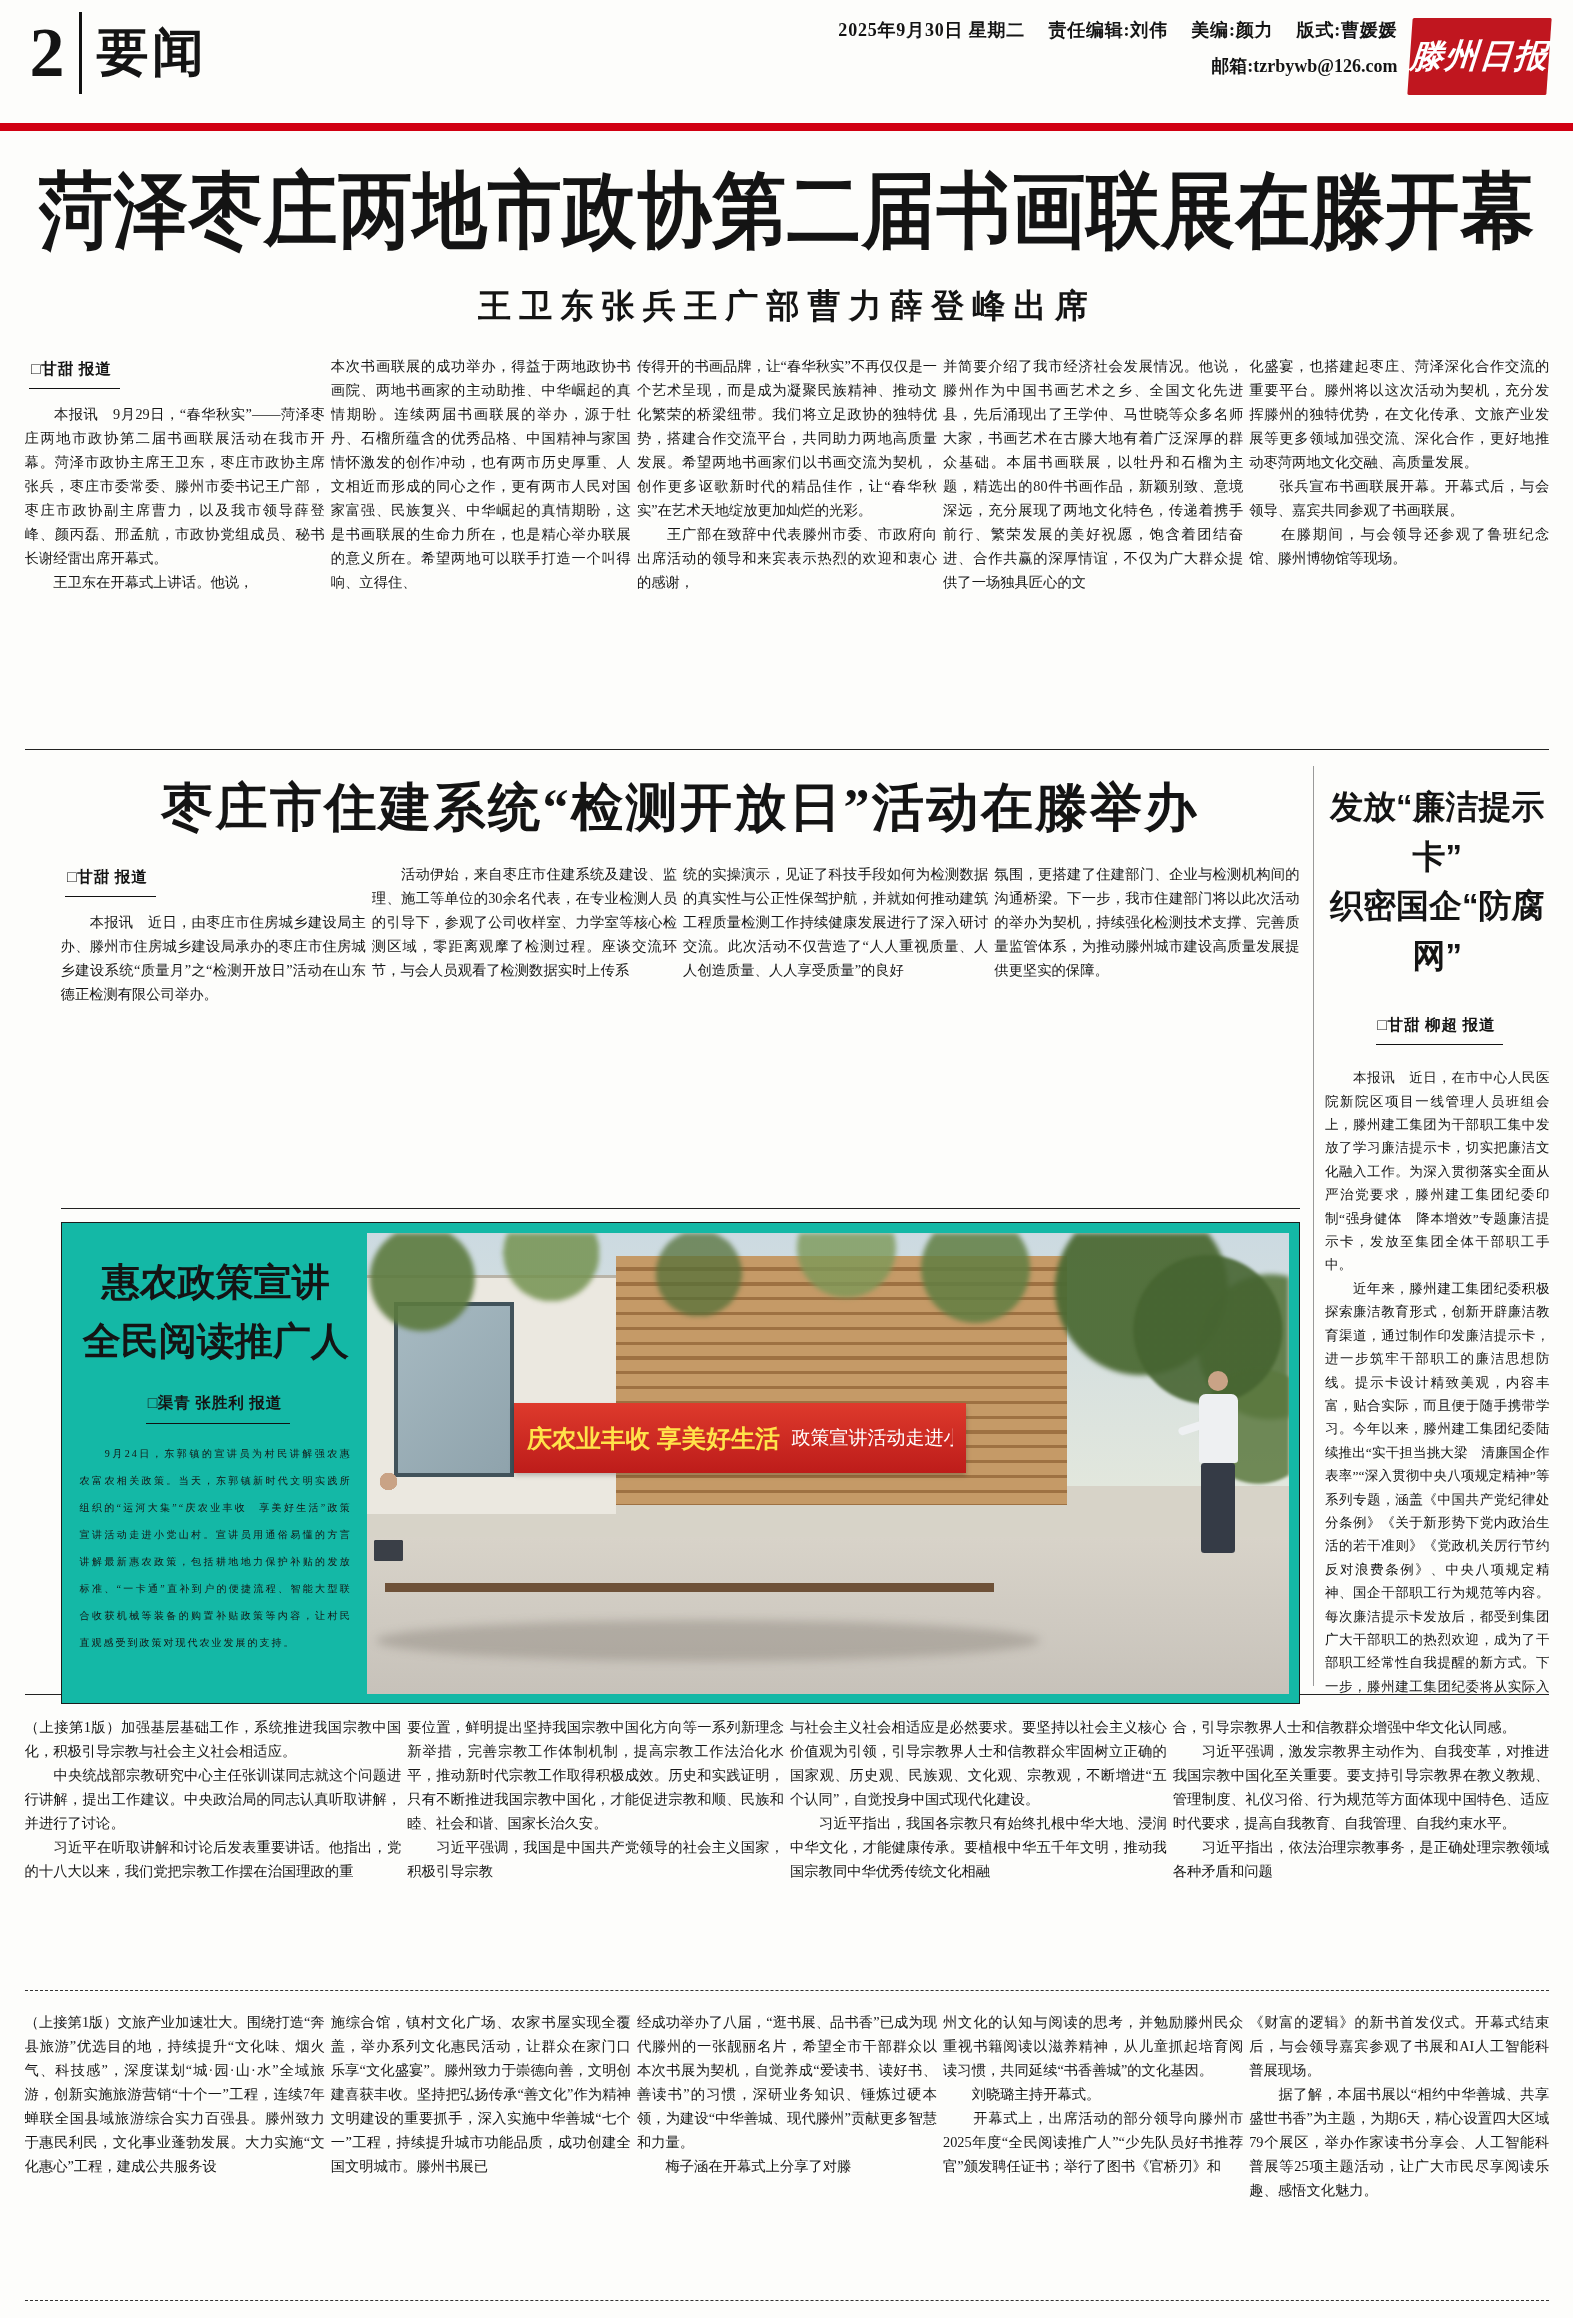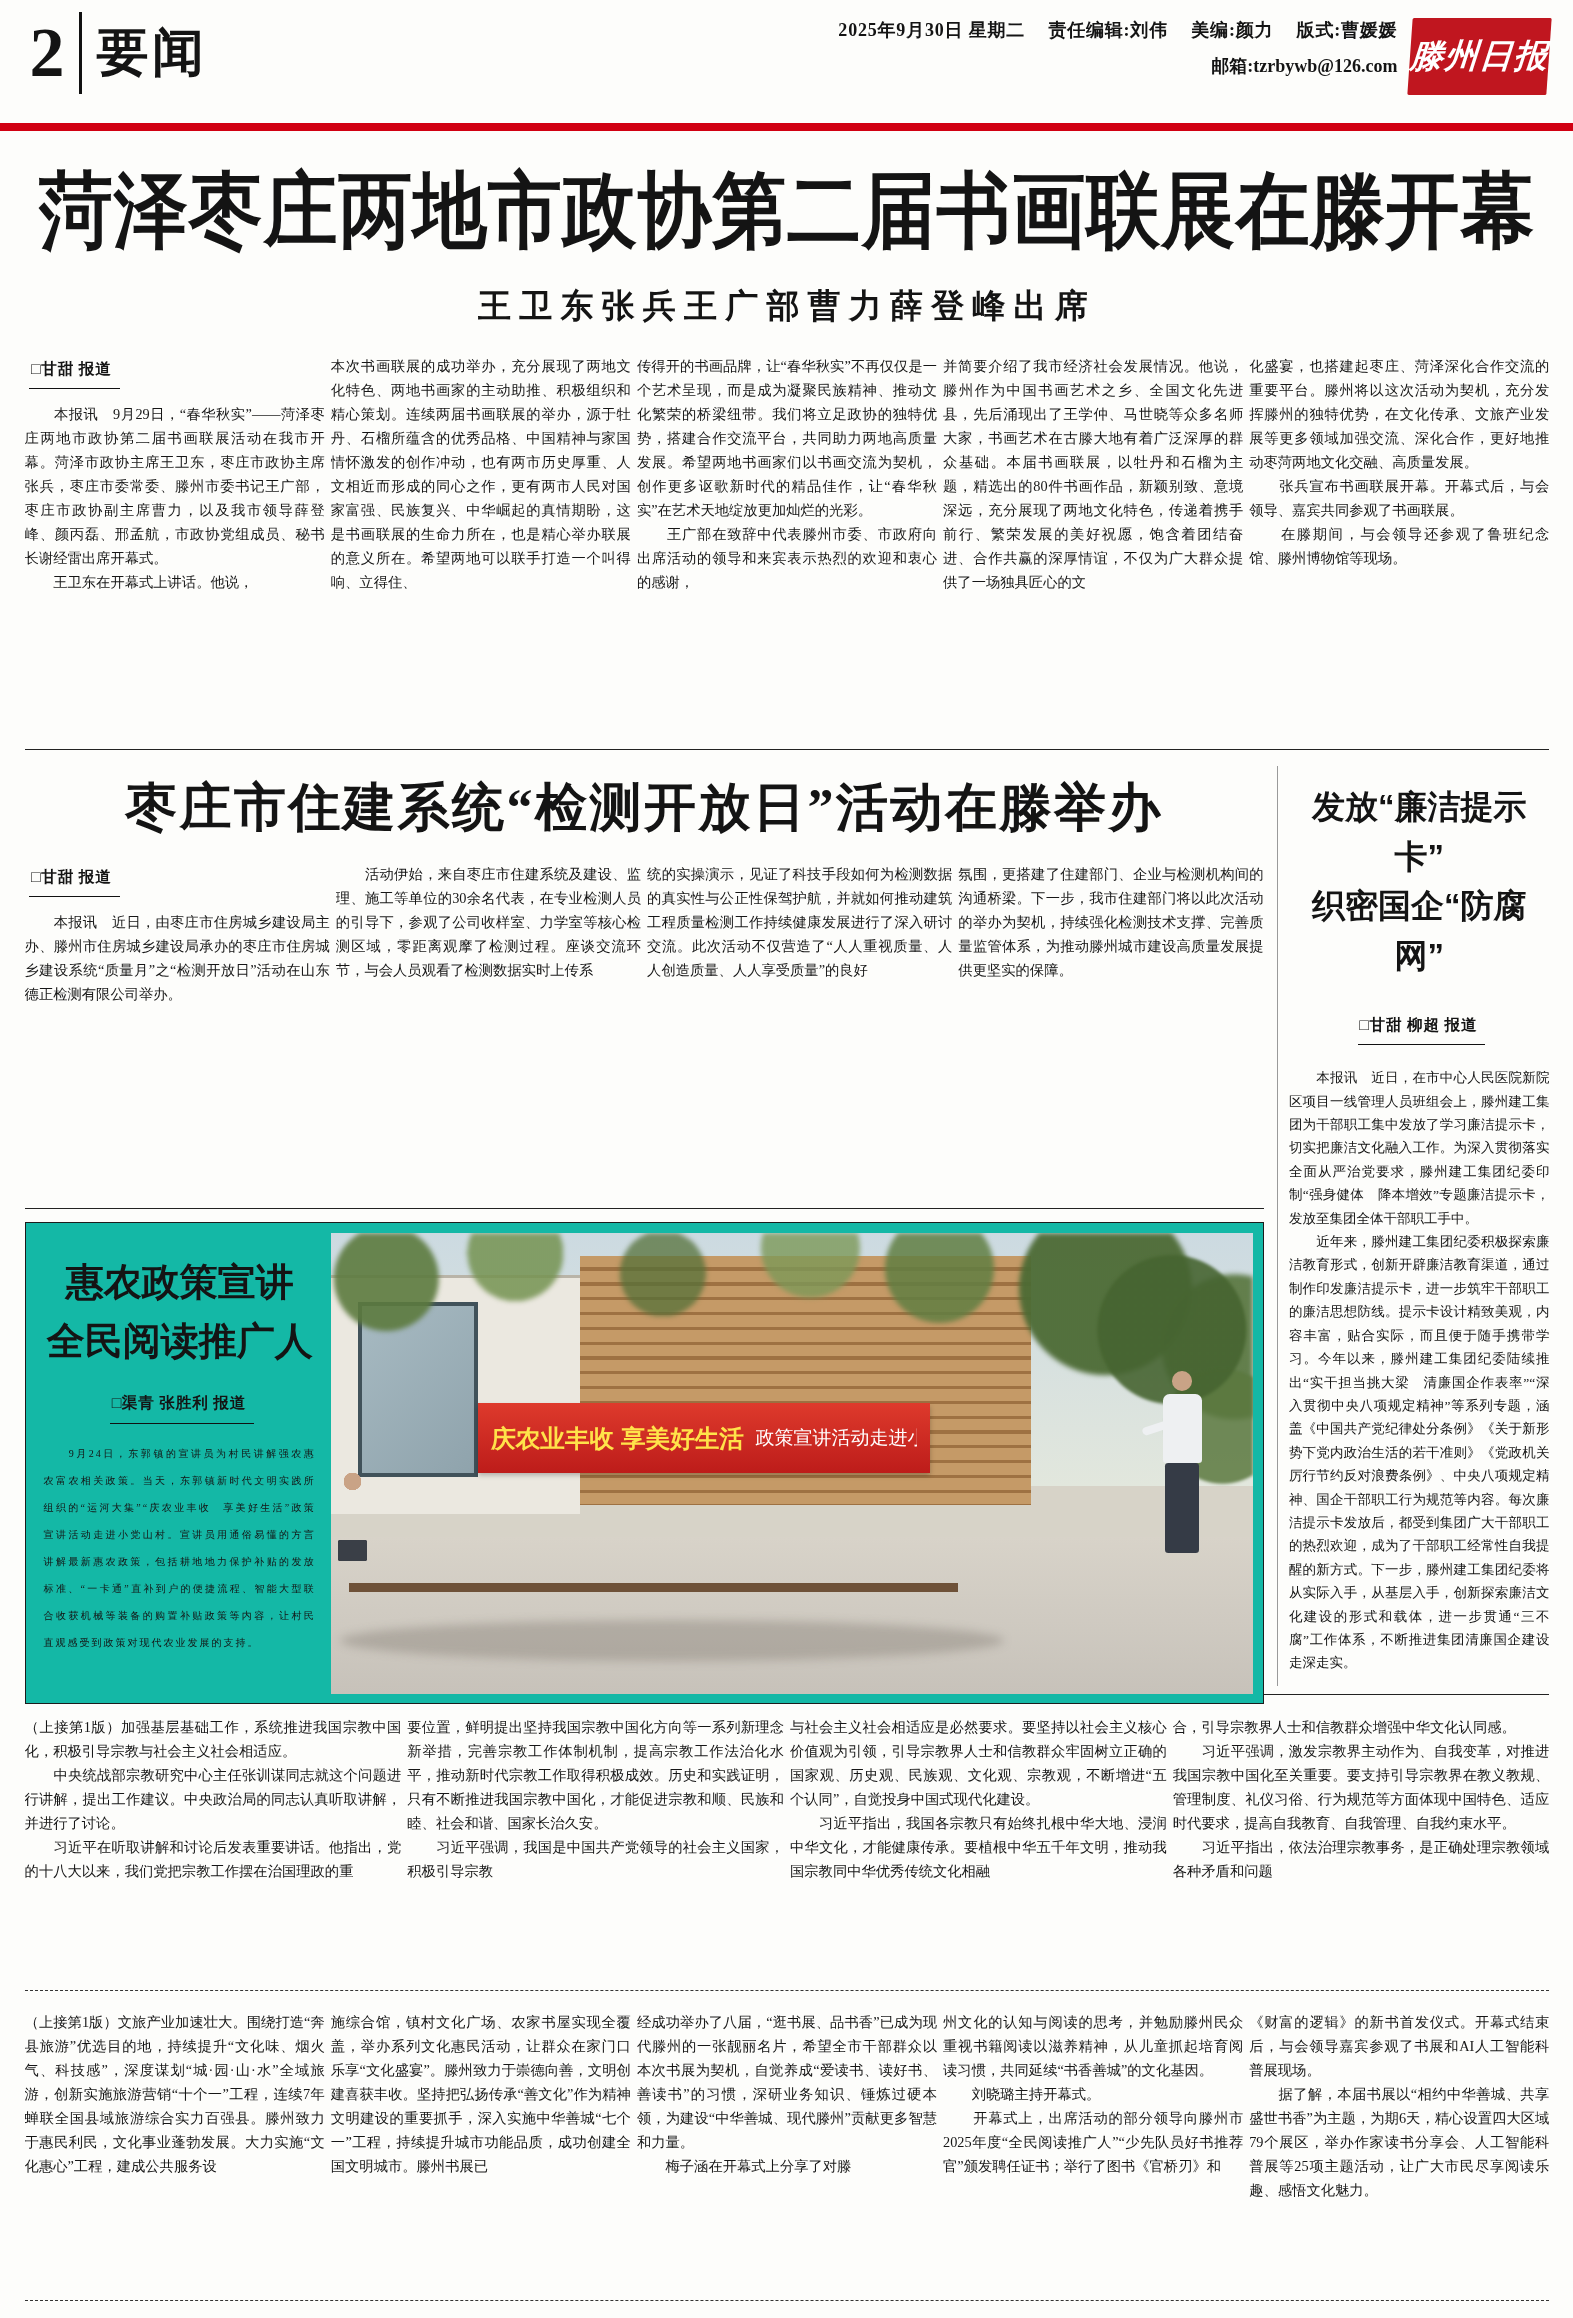--- a/index.html
+++ b/index.html
@@ -35,21 +35,21 @@
   .cols { display:flex; gap:6px; overflow:hidden; }
   .cols .col { flex:1 1 0; overflow:hidden; }
 
   
   .a1-headline { font-family:"Liberation Sans","DejaVu Sans",sans-serif; font-weight:900; font-size:74px;
     text-align:center; letter-spacing:0.8px; transform:scaleY(1.12); transform-origin:top; margin-top:24.6px; white-space:nowrap; }
   .a1-sub { font-size:33px; font-weight:600; text-align:center; letter-spacing:8.2px; margin:28px 0 24.6px; }
   .a1-cols { height:395px; }
 
   
-  .middle { display:flex; height:936px; margin-top:8.2px; }
+  .middle { display:flex; height:936px; margin-top:8.2px;margin-left:36px; }
   .middle-left { width:1239px; }
   .v-rule { width:0.8px; background:#9a9a9a; margin:8.2px 11.5px 8.2px 13px; }
   .middle-right { flex:1; overflow:hidden; padding-top:24.6px; }
 
   .a2-headline { font-size:52px; font-weight:700; text-align:center; letter-spacing:2.5px; margin:14.8px 0 19.7px; white-space:nowrap; }
   .a2-cols { height:346px; }
 
   .a3-title { font-family:"Liberation Sans","DejaVu Sans",sans-serif; font-weight:800; font-size:33px;
     line-height:1.5; text-align:center; }
   .a3-byline-wrap { text-align:center; margin-top:29.5px; }
@@ -143,21 +143,21 @@
 
   <section>
     <h1 class="a1-headline">菏泽枣庄两地市政协第二届书画联展在滕开幕</h1>
     <div class="a1-sub">王卫东张兵王广部曹力薛登峰出席</div>
     <div class="cols a1-cols">
       <div class="col">
         <span class="byline">□甘甜  报道</span>
         <div class="bt">　　本报讯　9月29日，“春华秋实”——菏泽枣庄两地市政协第二届书画联展活动在我市开幕。菏泽市政协主席王卫东，枣庄市政协主席张兵，枣庄市委常委、滕州市委书记王广部，枣庄市政协副主席曹力，以及我市领导薛登峰、颜丙磊、邢孟航，市政协党组成员、秘书长谢经雷出席开幕式。
 　　王卫东在开幕式上讲话。他说，</div>
       </div>
-      <div class="col bt">本次书画联展的成功举办，充分展现了两地文化特色、两地书画家的主动助推、积极组织和精心策划。连续两届书画联展的举办，源于牡丹、石榴所蕴含的优秀品格、中国精神与家国情怀激发的创作冲动，也有两市历史厚重、人文相近而形成的同心之作，更有两市人民对国家富强、民族复兴、中华崛起的真情期盼，这是书画联展的生命力所在，也是精心举办联展的意义所在。希望两地可以联手打造一个叫得响、立得住、</div>
+      <div class="col bt">本次书画联展的成功举办，得益于两地政协书画院、两地书画家的主动助推、中华崛起的真情期盼。连续两届书画联展的举办，源于牡丹、石榴所蕴含的优秀品格、中国精神与家国情怀激发的创作冲动，也有两市历史厚重、人文相近而形成的同心之作，更有两市人民对国家富强、民族复兴、中华崛起的真情期盼，这是书画联展的生命力所在，也是精心举办联展的意义所在。希望两地可以联手打造一个叫得响、立得住、</div>
       <div class="col bt">传得开的书画品牌，让“春华秋实”不再仅仅是一个艺术呈现，而是成为凝聚民族精神、推动文化繁荣的桥梁纽带。我们将立足政协的独特优势，搭建合作交流平台，共同助力两地高质量发展。希望两地书画家们以书画交流为契机，创作更多讴歌新时代的精品佳作，让“春华秋实”在艺术天地绽放更加灿烂的光彩。
 　　王广部在致辞中代表滕州市委、市政府向出席活动的领导和来宾表示热烈的欢迎和衷心的感谢，</div>
       <div class="col bt">并简要介绍了我市经济社会发展情况。他说，滕州作为中国书画艺术之乡、全国文化先进县，先后涌现出了王学仲、马世晓等众多名师大家，书画艺术在古滕大地有着广泛深厚的群众基础。本届书画联展，以牡丹和石榴为主题，精选出的80件书画作品，新颖别致、意境深远，充分展现了两地文化特色，传递着携手前行、繁荣发展的美好祝愿，饱含着团结奋进、合作共赢的深厚情谊，不仅为广大群众提供了一场独具匠心的文</div>
       <div class="col bt">化盛宴，也搭建起枣庄、菏泽深化合作交流的重要平台。滕州将以这次活动为契机，充分发挥滕州的独特优势，在文化传承、文旅产业发展等更多领域加强交流、深化合作，更好地推动枣菏两地文化交融、高质量发展。
 　　张兵宣布书画联展开幕。开幕式后，与会领导、嘉宾共同参观了书画联展。
 　　在滕期间，与会领导还参观了鲁班纪念馆、滕州博物馆等现场。</div>
     </div>
   </section>
 
   <hr class="rule">

